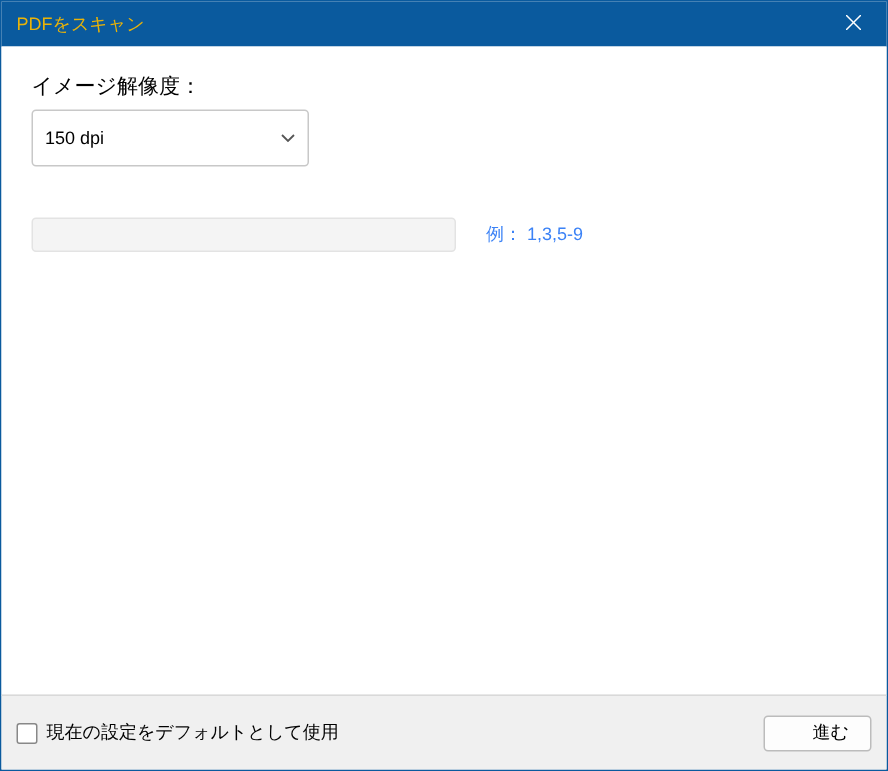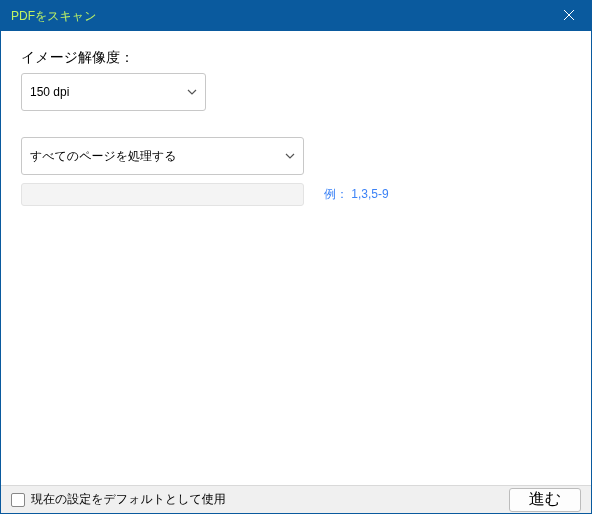--- a/index.html
+++ b/index.html
@@ -14,21 +14,21 @@
     width: 592px;
     height: 514px;
     border: 1px solid #0a5a9e;
     display: flex;
     flex-direction: column;
     background: #f9f9f9;
   }
   .titlebar {
     height: 30px;
     background: #0a5a9e;
-    color: #bef264;
+    color: #eab308;
     display: flex;
     align-items: center;
     padding: 0 0 0 10px;
     font-size: 12px;
   }
   .titlebar .title { flex: 1; }
   .titlebar .close {
     width: 45px;
     height: 30px;
     display: flex;
@@ -101,21 +101,21 @@
     background: #f4f4f4;
     border-radius: 3px;
   }
   .example-text {
     margin-left: 20px;
     color: #3b82f6;
     font-size: 12px;
   }
 
   .footer {
-    height: 28px;
+    height: 50px;
     background: #f0f0f0;
     border-top: 1px solid #d9d9d9;
     display: flex;
     align-items: center;
     padding: 0 10px;
   }
   .checkbox-wrap {
     display: flex;
     align-items: center;
     gap: 6px;
@@ -130,22 +130,22 @@
   }
   .spacer { flex: 1; }
   .btn {
     min-width: 72px;
     height: 24px;
     border: 1px solid #bcbcbc;
     background: #fdfdfd;
     border-radius: 3px;
     display: flex;
     align-items: center;
-    justify-content: center;
-    font-size: 16px;
+    justify-content: flex-end;
+    font-size: 12px;
     margin-left: 0;
     padding: 0 14px;
     cursor: pointer;
   }
   .btn.cancel { min-width: 72px; padding: 0 10px; }
 </style>
 </head>
 <body>
 
 <div class="window">
@@ -170,28 +170,20 @@
       <span class="value">150 dpi</span>
       <span class="chev">
         <svg width="10" height="6" viewBox="0 0 10 6">
             <polyline points="1,1 5,5 9,1"></polyline>
           </svg>
       </span>
     </div>
 
     <div class="gap"></div>
 
-    <div class="select sel-pages">
-      <span class="value">すべてのページを処理する</span>
-      <span class="chev">
-        <svg width="10" height="6" viewBox="0 0 10 6">
-            <polyline points="1,1 5,5 9,1"></polyline>
-          </svg>
-      </span>
-    </div>
 
     <div class="example-row">
       <div class="disabled-box"></div>
       <span class="example-text">例： 1,3,5-9</span>
     </div>
 
   </div>
 
   <div class="footer">
     <label class="checkbox-wrap">

